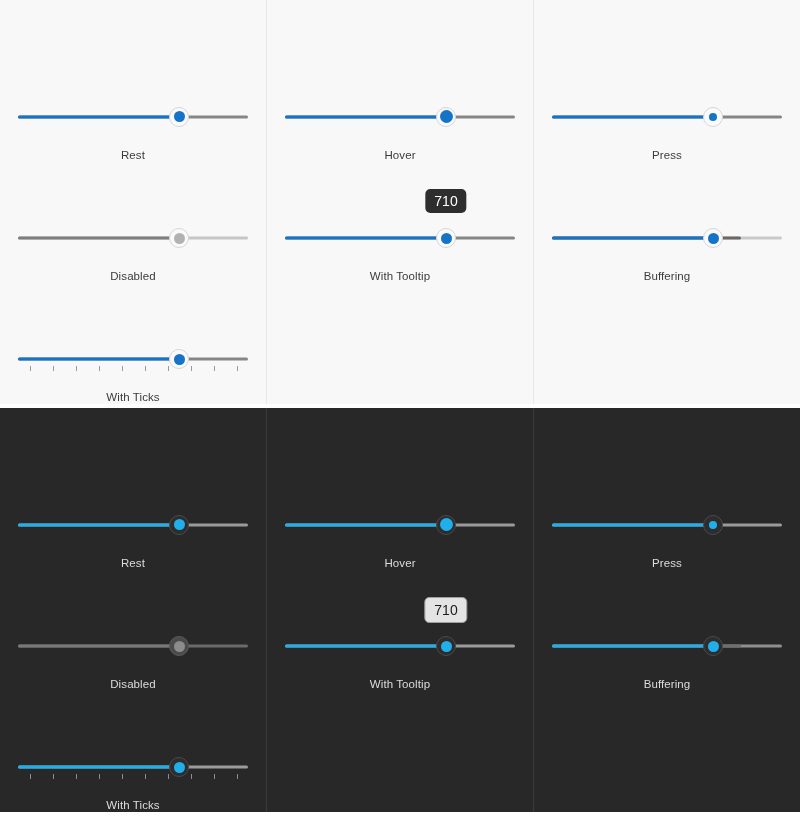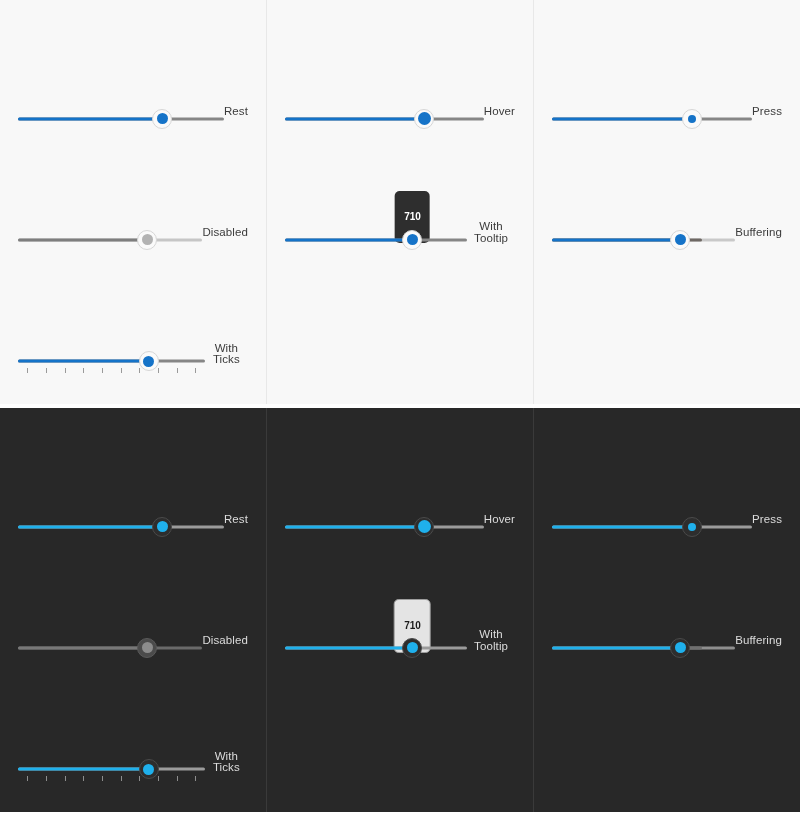--- a/index.html
+++ b/index.html
@@ -27,21 +27,21 @@
   .theme-light .col{border-right:1px solid #e8e8e8;}
   .theme-light .col:last-child{border-right:none;}
   .theme-dark .col{border-right:1px solid #3a3a3a;}
   .theme-dark .col:last-child{border-right:none;}
 
   
   .cell{
     height:136px;
     box-sizing:border-box;
     display:flex;
-    flex-direction:row;
+    flex-direction:column;
     align-items:center;
     justify-content:flex-end;
     padding:0 18px;
   }
   .cell.empty{visibility:hidden;}
 
   .slider-area{
     width:100%;
     height:58px;
     display:flex;
@@ -150,27 +150,26 @@
   }
   .theme-light .ticks .tick{background:#9a9a9a;}
   .theme-dark .ticks .tick{background:#8d8d8d;}
 
   
   .tooltip{
     position:absolute;
     top:-2px;
     transform:translateX(-50%);
     min-width:28px;
-    padding:21px 9px;
+    padding:5px 9px;
     border-radius:5px;
-    font-size:10px;
+    font-size:14px;
     line-height:1;
     text-align:center;
     box-sizing:border-box;
-    font-weight:bold;
   }
   .theme-light .tooltip{background:#2e2e2e;color:#ffffff;}
   .theme-dark .tooltip{background:#e4e4e4;color:#1c1c1c;border:1px solid #9e9e9e;}
 </style>
 </head>
 <body>
 
 <div class="gallery" id="gallery">
     <div class="theme theme-light">
       <div class="col">

